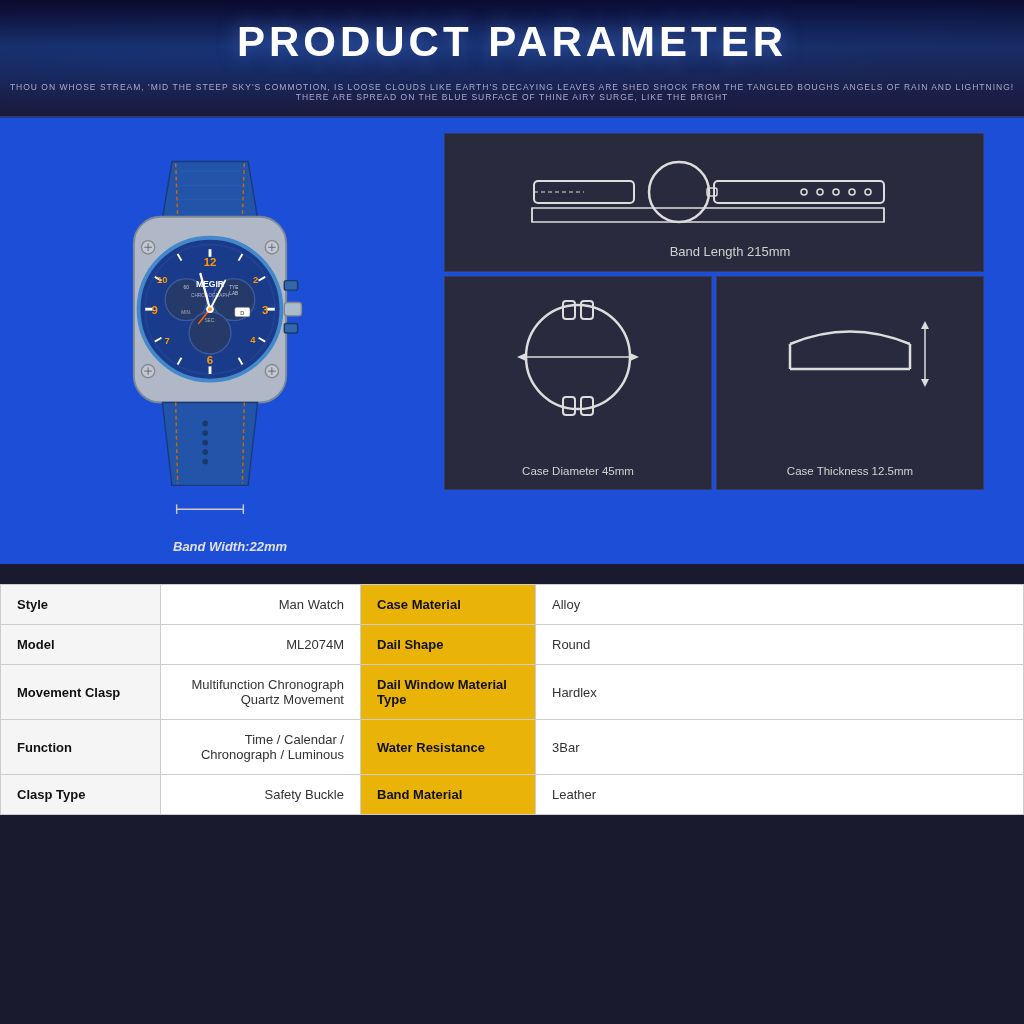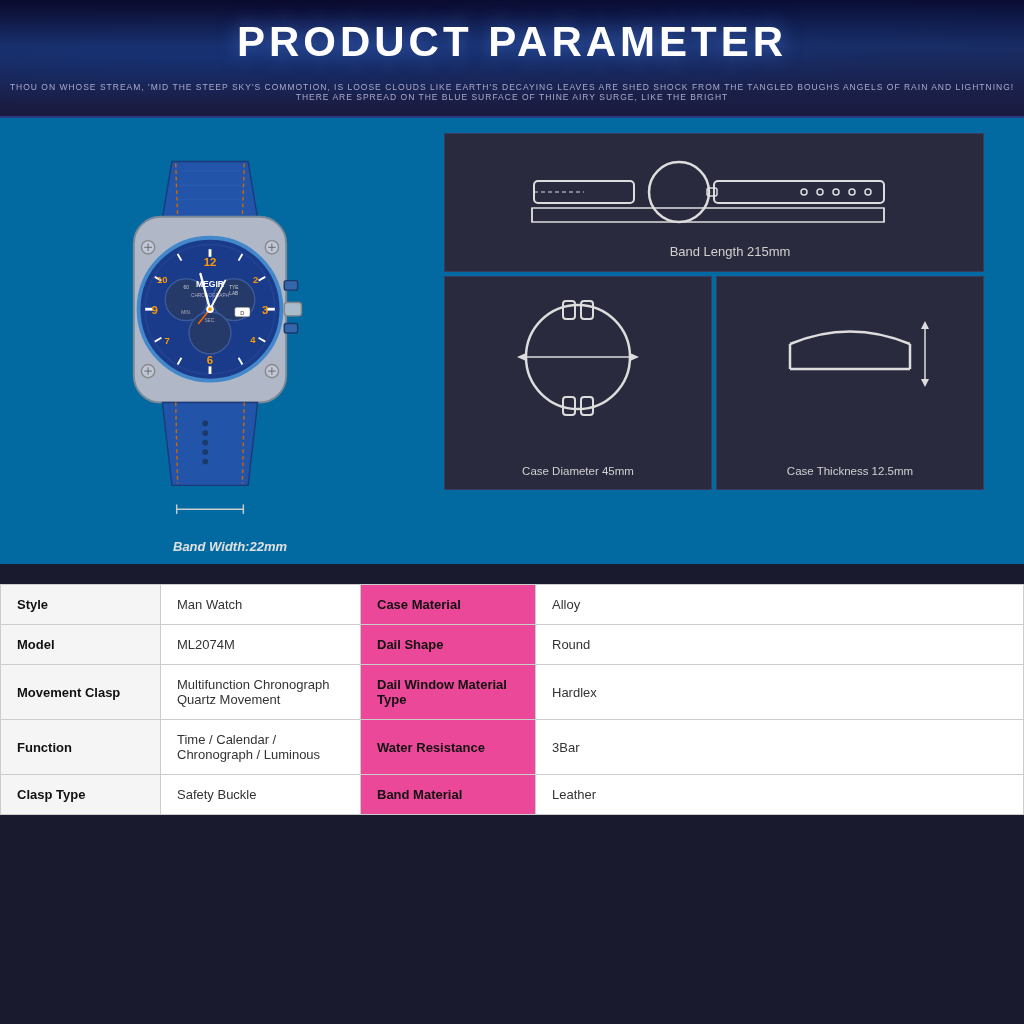--- a/index.html
+++ b/index.html
@@ -43,21 +43,21 @@
       color: #aaaacc;
       letter-spacing: 1px;
       margin-top: 16px;
       position: relative;
       z-index: 1;
       text-align: center;
     }
 
     
     .product-area {
-      background: #0369a1;
+      background: #1d4ed8;
       display: flex;
       padding: 15px 40px 10px 40px;
       gap: 24px;
       align-items: flex-start;
     }
 
     
     .watch-side {
       flex: 0 0 380px;
       position: relative;
@@ -152,27 +152,28 @@
     .spec-label {
       font-weight: bold;
       color: #111111;
       width: 160px;
       background: #f5f5f5;
     }
 
     .spec-value {
       color: #333333;
       width: 200px;
+      text-align: right;
     }
 
     .spec-label-right {
       font-weight: bold;
       color: #111111;
       width: 175px;
-      background: #ec4899;
+      background: #eab308;
     }
 
     .spec-value-right {
       color: #333333;
     }
 
     .table-wrapper {
       background: #ffffff;
       padding: 0;
     }

